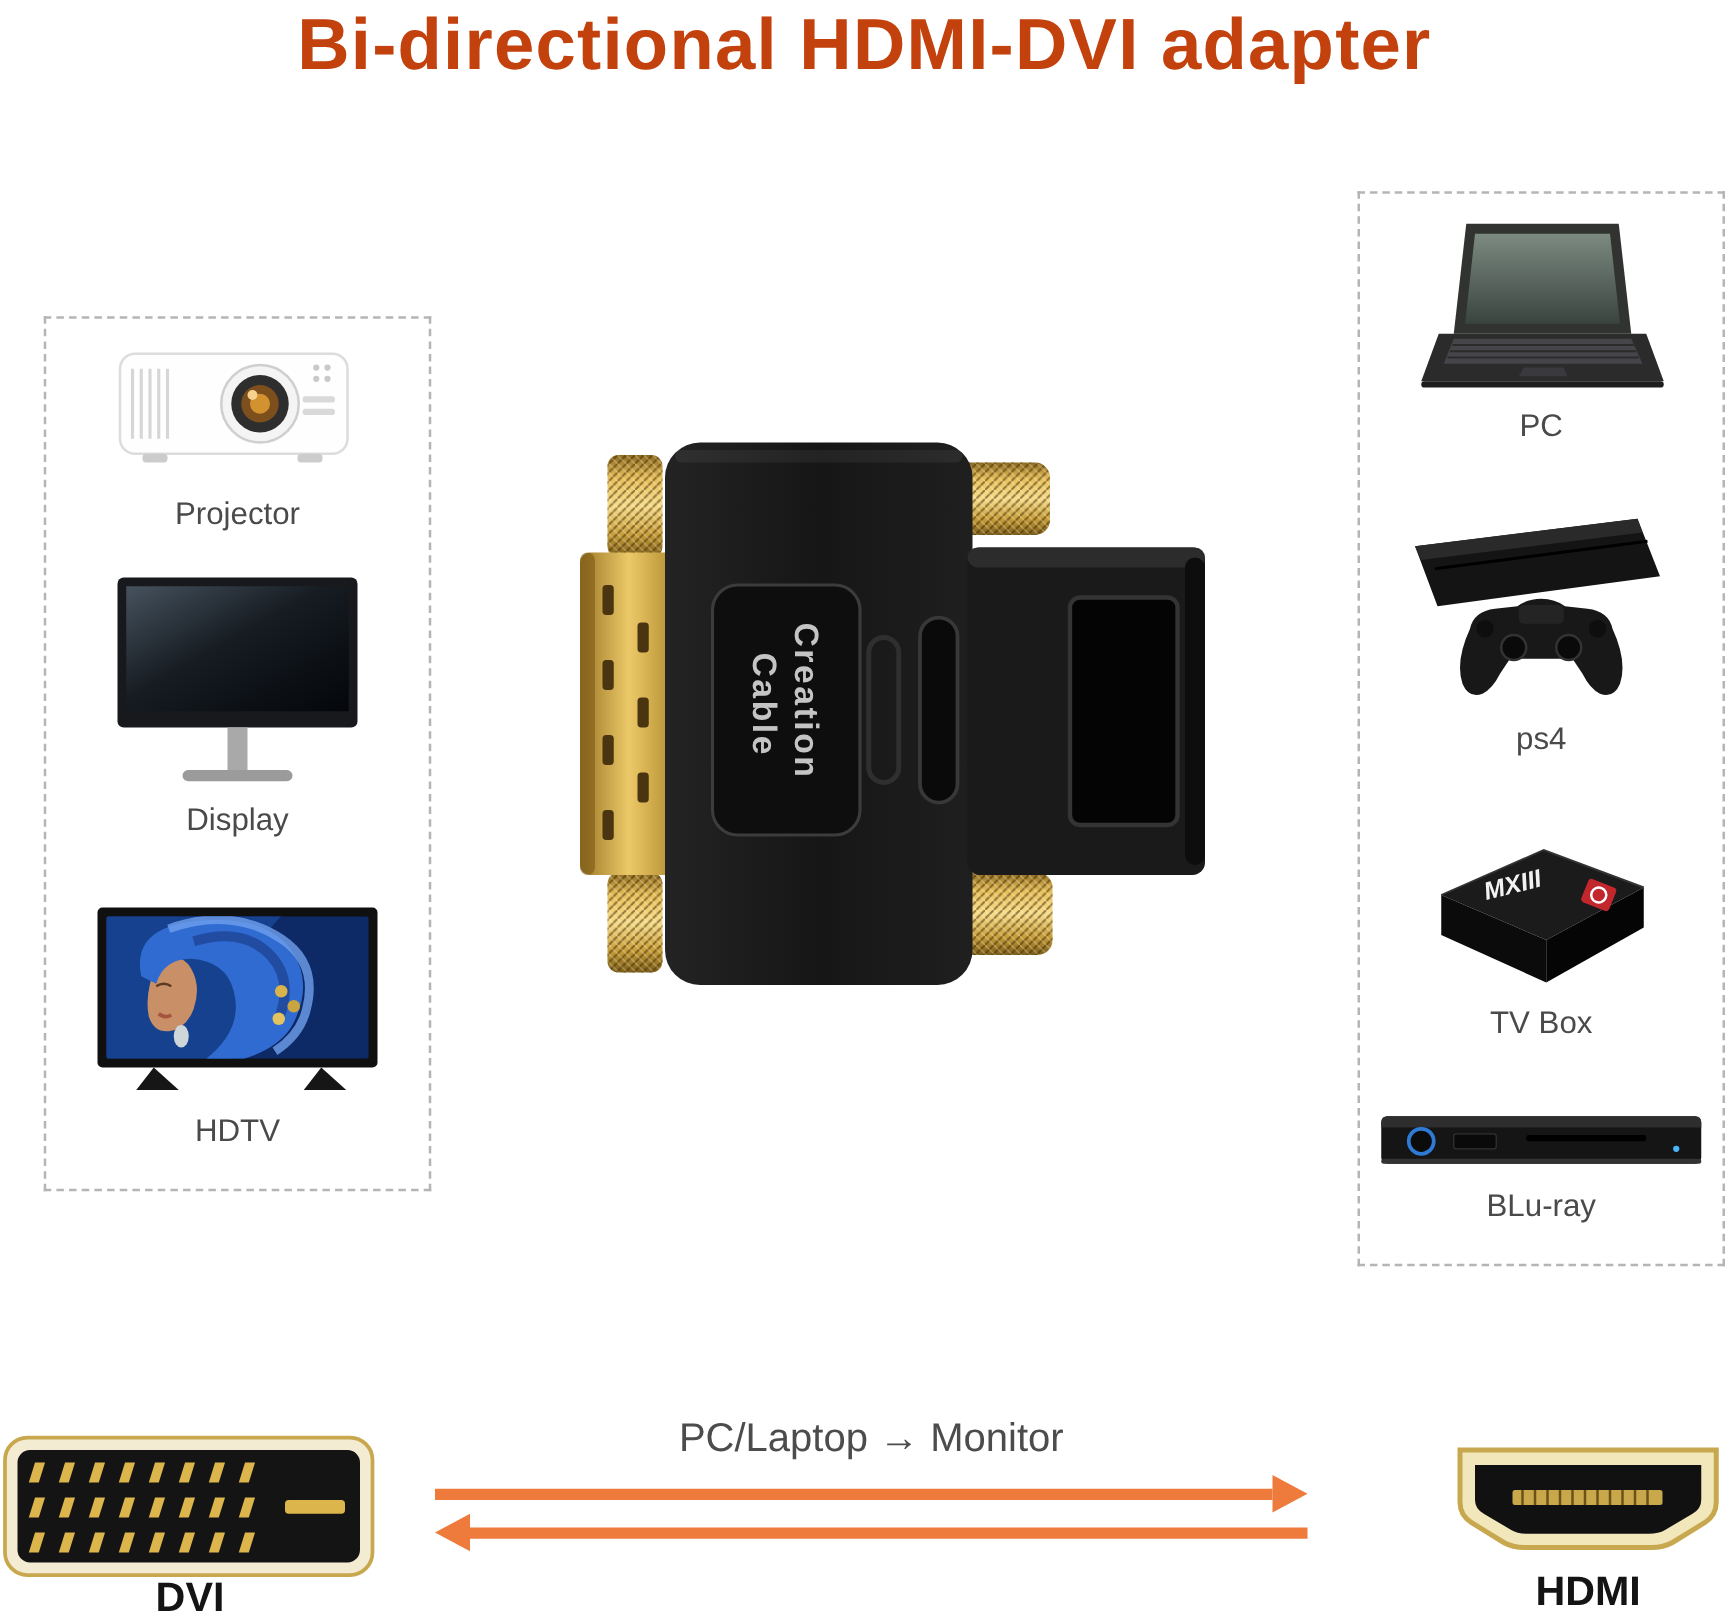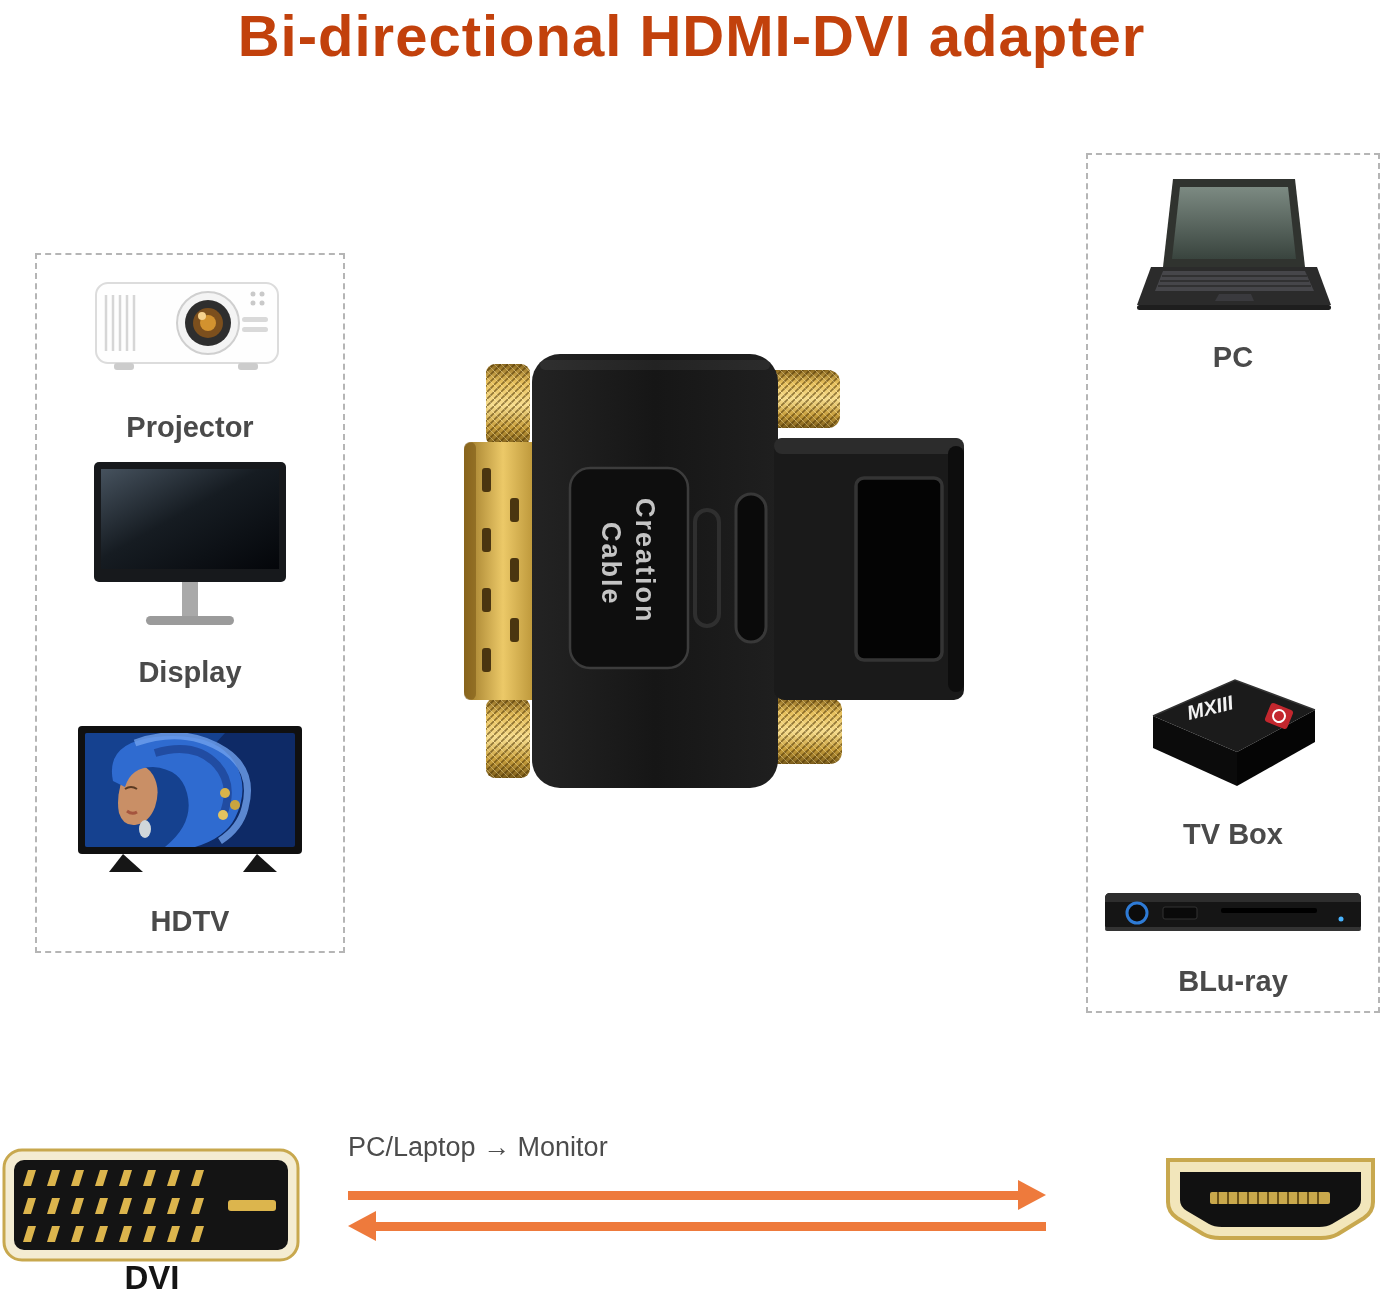--- a/index.html
+++ b/index.html
@@ -7,41 +7,41 @@
   .canvas { position:relative; width:1383px; height:1293px; background:#ffffff; overflow:hidden; }
 
   .title { position:absolute; top:2px; left:0; width:100%; text-align:center;
            font-size:58px; font-weight:bold; color:#c2410c; letter-spacing:1px; }
 
   .dashed-panel { position:absolute; border:2px dashed #b5b5b5; }
   .panel-left  { left:35px;  top:253px; width:310px; height:700px; }
   .panel-right { left:1086px; top:153px; width:294px; height:860px; }
 
   .device { position:absolute; left:0; width:100%; display:flex; flex-direction:column; align-items:center; }
-  .device-label { font-size:29px; color:#4a4a4a; margin-top:26px;font-weight:bold; }
+  .device-label { font-size:25px; color:#4a4a4a; margin-top:12px; }
 
   .dev-projector { top:12px; }
   .dev-display   { top:203px; }
   .dev-hdtv      { top:468px; }
   .dev-pc        { top:20px; }
   .dev-ps4       { top:252px; }
   .dev-tvbox     { top:503px; }
   .dev-bluray    { top:722px;text-align:center; }
 
   .adapter-wrap { position:absolute; left:452px; top:350px; width:525px; height:445px; }
 
   .flow-arrow { position:absolute; height:9px; background:var(--accent-orange,#EE7A3C); }
   .flow-arrow.dir-right::after { content:""; position:absolute; right:-28px; top:-11px; width:0; height:0;
       border-left:28px solid var(--accent-orange,#EE7A3C); border-top:15px solid transparent; border-bottom:15px solid transparent; }
   .flow-arrow.dir-left::before { content:""; position:absolute; left:-28px; top:-11px; width:0; height:0;
       border-right:28px solid var(--accent-orange,#EE7A3C); border-top:15px solid transparent; border-bottom:15px solid transparent; }
   .arrow-top    { left:348px; top:1191px; width:670px; }
   .arrow-bottom { left:376px; top:1222px; width:670px; }
 
-  .flow-label { position:absolute; font-size:27px; color:#4c4c4c; }
+  .flow-label { position:absolute; font-size:32px; color:#4c4c4c; text-align:center; }
   .flow-label-top    { left:348px; width:698px; top:1132px; }
   .flow-label-bottom { left:418px; width:640px; top:1240px; }
 
   .connector { position:absolute; }
   .conn-dvi  { left:2px;    top:1146px; }
   .conn-hdmi { left:1158px; top:1152px; }
 
   .connector-label { position:absolute; font-size:33px; font-weight:bold; color:#141414; text-align:center; }
   .label-dvi  { left:2px;    width:300px; top:1259px; }
   .label-hdmi { left:1158px; width:225px; top:1254px; }
@@ -218,20 +218,34 @@
           <line x1="29" y1="101" x2="174" y2="101"></line>
           <line x1="27" y1="106" x2="176" y2="106"></line>
           <line x1="25" y1="111" x2="178" y2="111"></line>
         </g>
         <path d="M86 119 L118 119 L121 126 L82 126 Z" fill="#3a3a3e"></path>
         <rect x="4" y="130" width="194" height="5" rx="2.5" fill="#1e1e1e"></rect>
       </svg>
       <div class="device-label">PC</div>
     </div>
 
+    <div class="device dev-ps4">
+      <svg width="230" height="158" viewBox="0 0 230 158">
+        <path d="M14 30 L192 8 L210 54 L32 78 Z" fill="#141414"></path>
+        <path d="M14 30 L192 8 L196 19 L19 41 Z" fill="#2a2a2a"></path>
+        <line x1="30" y1="48" x2="200" y2="26" stroke="#000" stroke-width="2.5"></line>
+        <path d="M58 96 Q61 82 78 80 L96 78 Q104 72 115 72 Q126 72 134 78 L152 80 Q169 82 172 96 Q184 122 178 140 Q173 152 162 148 Q154 144 148 132 L140 120 L90 120 L82 132 Q76 144 68 148 Q57 152 52 140 Q46 122 58 96 Z" fill="#181818"></path>
+        <rect x="97" y="77" width="36" height="15" rx="4" fill="#242424"></rect>
+        <circle cx="93" cy="111" r="10" fill="#0a0a0a" stroke="#333" stroke-width="2"></circle>
+        <circle cx="137" cy="111" r="10" fill="#0a0a0a" stroke="#333" stroke-width="2"></circle>
+        <circle cx="70" cy="96" r="7" fill="#0e0e0e"></circle>
+        <circle cx="160" cy="96" r="7" fill="#0e0e0e"></circle>
+      </svg>
+      <div class="device-label">ps4</div>
+    </div>
 
     <div class="device dev-tvbox">
       <svg width="200" height="134" viewBox="0 0 200 134">
         <path d="M20 58 L102 22 L182 52 L104 94 Z" fill="#1b1b1b"></path>
         <path d="M20 58 L104 94 L104 128 L20 90 Z" fill="#0b0b0b"></path>
         <path d="M182 52 L104 94 L104 128 L182 84 Z" fill="#050505"></path>
         <path d="M20 58 L102 22 L182 52" fill="none" stroke="#333" stroke-width="1.5"></path>
         <text x="56" y="62" font-size="20" font-weight="bold" font-style="italic" fill="#f2f2f2" transform="rotate(-14 56 62)">MXIII</text>
         <g transform="rotate(22 146 58)">
           <rect x="134" y="48" width="24" height="20" rx="3" fill="#c3272e"></rect>
@@ -310,14 +324,15 @@
         <line x1="100" y1="40" x2="100" y2="52"></line>
           <line x1="110" y1="40" x2="110" y2="52"></line>
         <line x1="120" y1="40" x2="120" y2="52"></line>
           <line x1="130" y1="40" x2="130" y2="52"></line>
         <line x1="140" y1="40" x2="140" y2="52"></line>
           <line x1="150" y1="40" x2="150" y2="52"></line>
         <line x1="160" y1="40" x2="160" y2="52"></line>
       </g>
     </svg>
   </div>
+  <div class="connector-label label-hdmi">HDMI</div>
 
 </div>
 
 </body></html>

